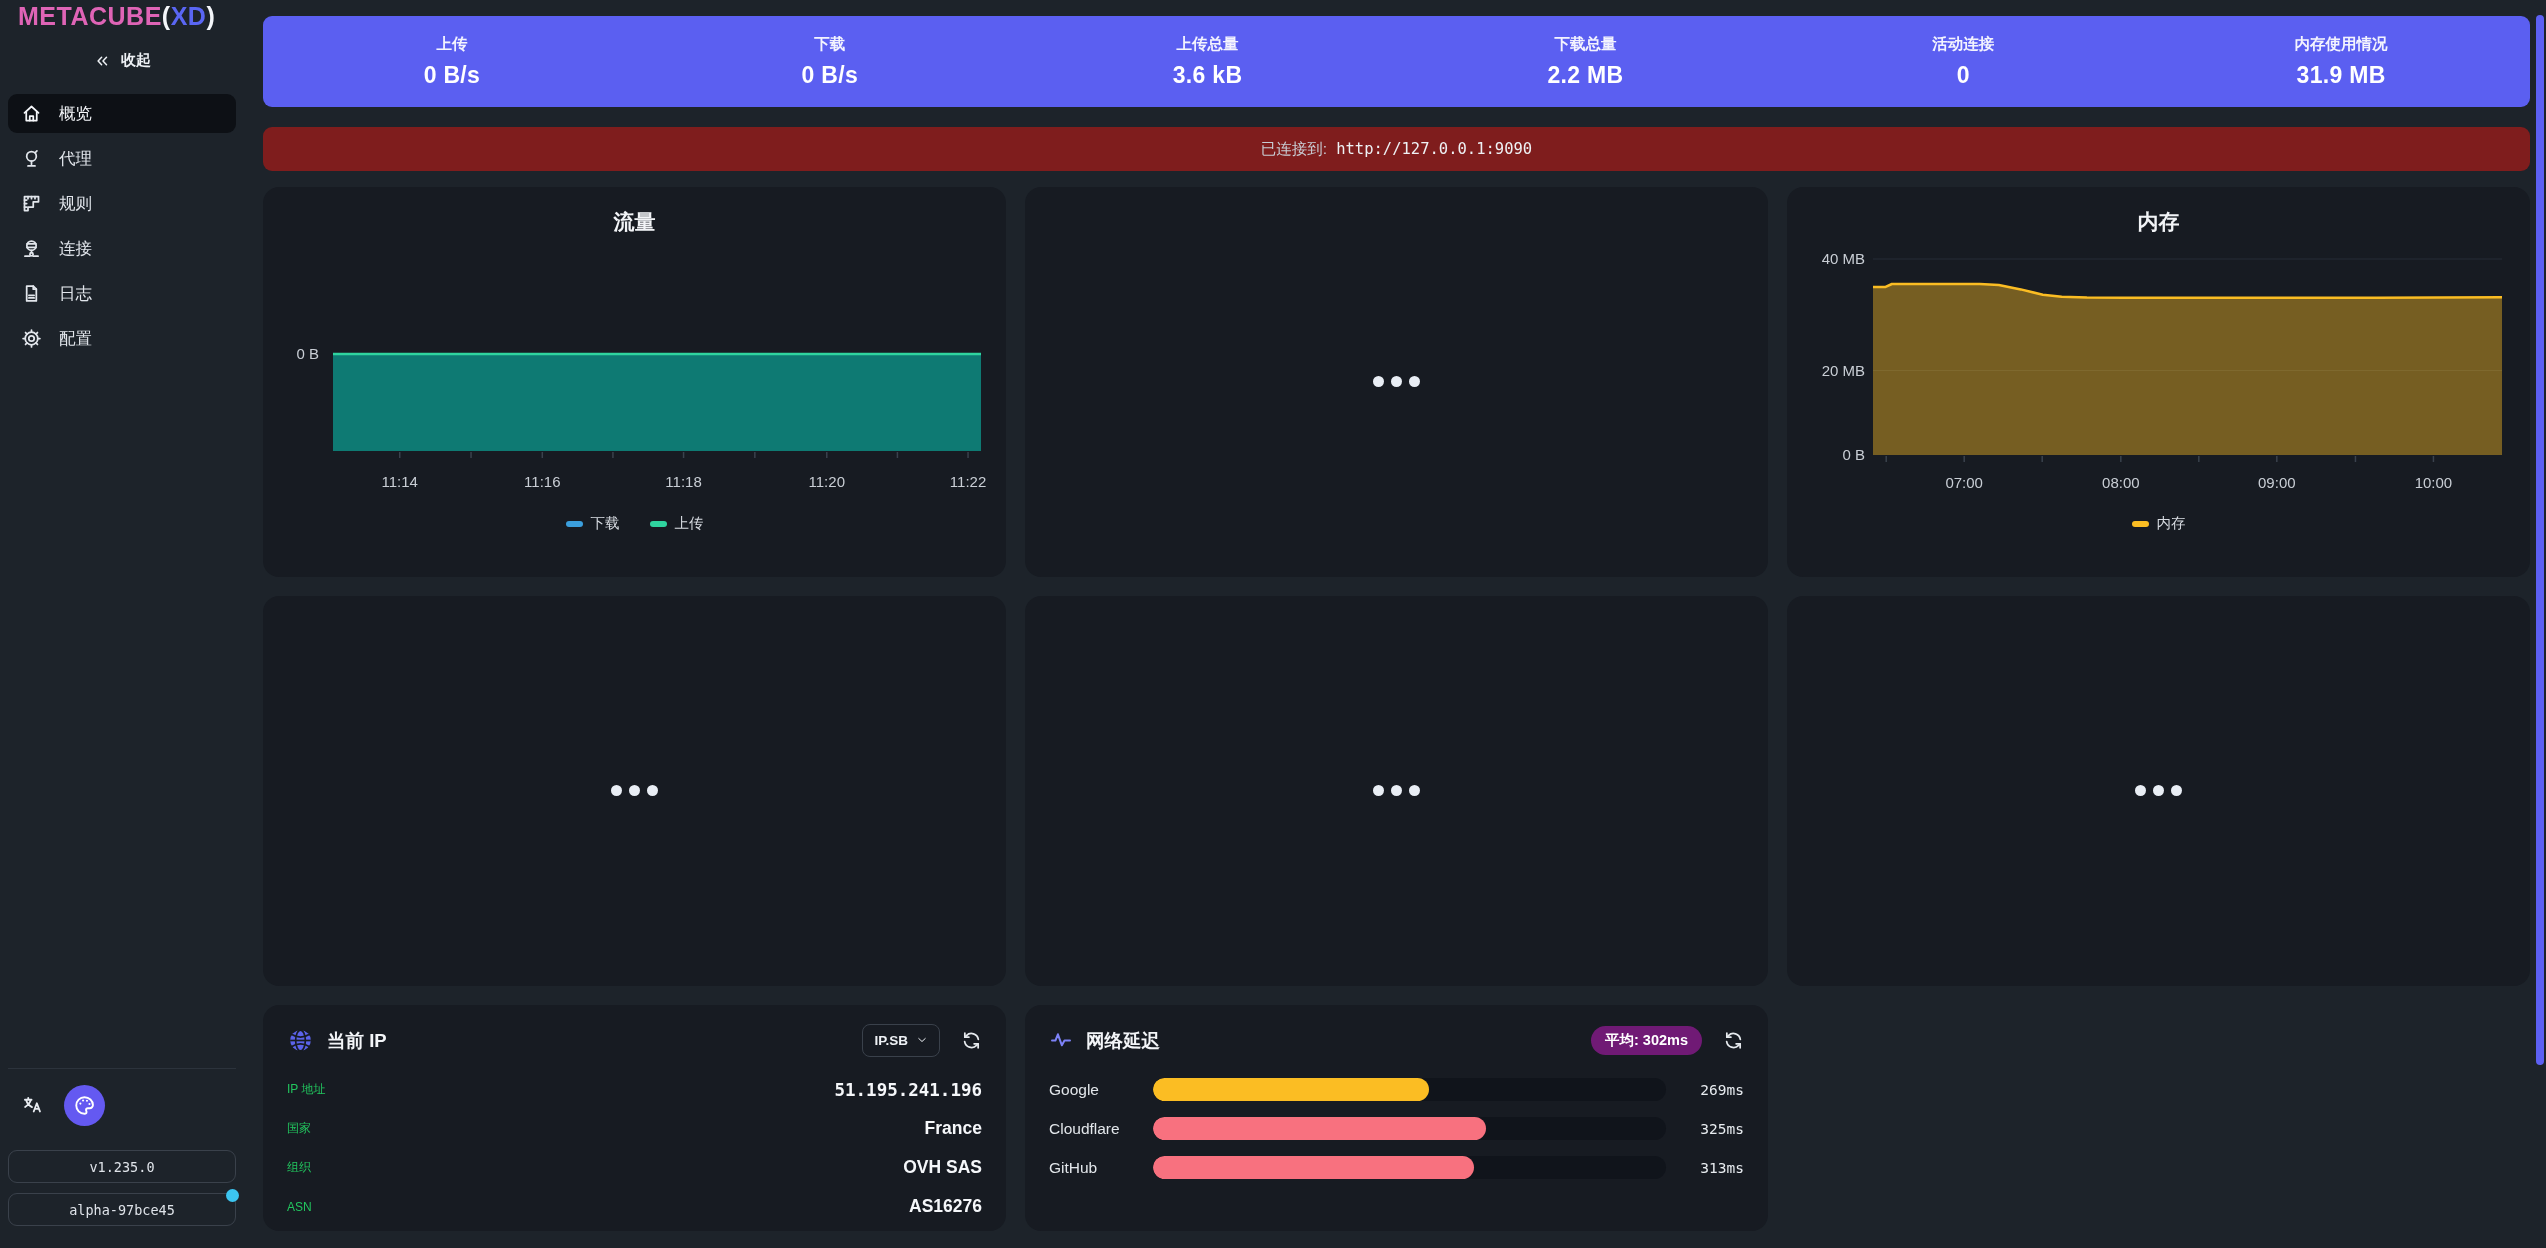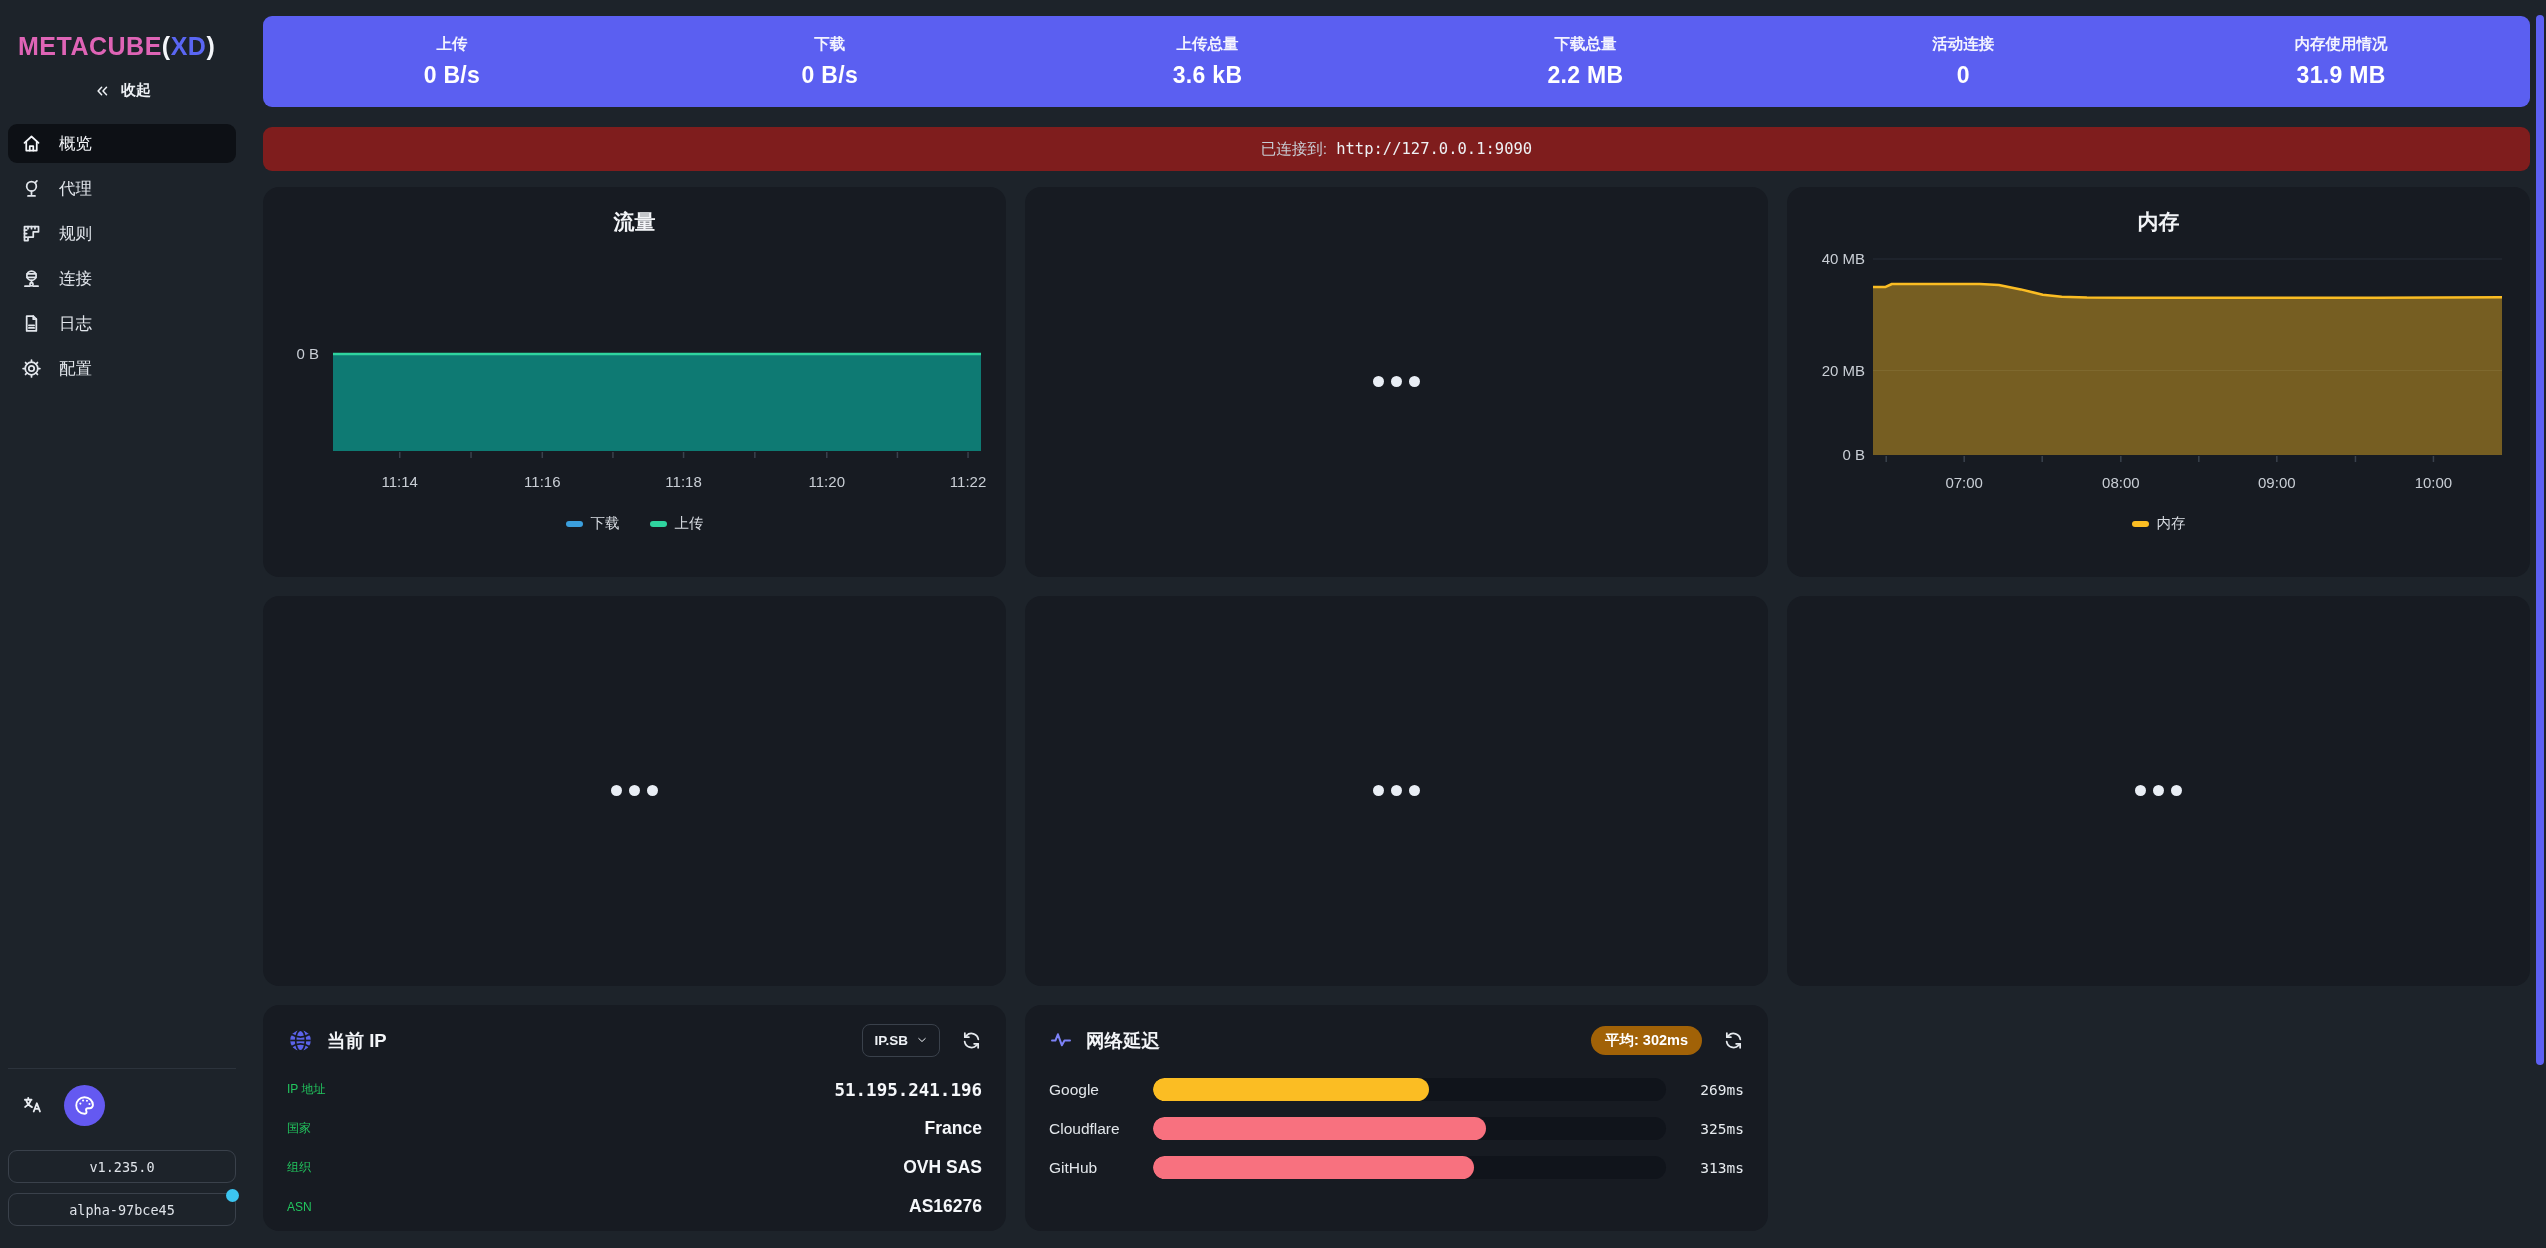--- a/index.html
+++ b/index.html
@@ -1,19 +1,19 @@
 <!DOCTYPE html>
 <html><head>
 <meta charset="utf-8">
 <style>
   html,body{margin:0;padding:0;background:#1d232a;}
   body{width:2546px;height:1248px;overflow:hidden;font-family:"Liberation Sans","DejaVu Sans",sans-serif;color:#e8ebf0;position:relative;}
   .app{display:flex;width:100%;height:100%;}
   
-  .sidebar{width:244px;flex:none;display:flex;flex-direction:column;padding:32px 8px 12px 8px;box-sizing:border-box;}
+  .sidebar{width:244px;flex:none;display:flex;flex-direction:column;padding:2px 8px 12px 8px;box-sizing:border-box;}
   .logo{font-size:25px;font-weight:800;padding-left:10px;letter-spacing:.5px;white-space:nowrap;}
   .logo .brand{color:#df64b6;}
   .logo .paren{color:#f4f6fa;}
   .logo .accent{color:#5a66f3;}
   .collapse-btn{display:flex;justify-content:center;align-items:center;gap:10px;margin:20px 0 24px 0;font-weight:700;font-size:15px;color:#eef1f5;cursor:pointer;text-align:right;}
   .nav{display:flex;flex-direction:column;}
   .nav-item{display:flex;align-items:center;gap:17px;height:39px;border-radius:9px;padding:0 13px;margin-bottom:6px;font-size:16.5px;color:#e2e6ec;cursor:pointer;}
   .nav-item.active{background:#0d1015;color:#f5f7fa;}
   .icon{display:inline-flex;align-items:center;justify-content:center;line-height:0;}
   .icon svg{display:block;}
@@ -42,21 +42,21 @@
   .sw{width:17px;height:6px;border-radius:3px;display:inline-block;}
   .dots-card{display:flex;align-items:center;justify-content:center;}
   .dots span{width:11px;height:11px;border-radius:50%;background:#e9eef5;display:inline-block;margin:0 3.5px;}
   
   .info-card{padding:16px 24px;}
   .card-header{display:flex;align-items:center;gap:13px;height:38px;}
   .card-title{font-size:18.5px;font-weight:800;color:#f3f5f8;}
   .spacer{flex:1;}
   .select-btn{display:flex;align-items:center;gap:8px;border:1px solid #3a414b;border-radius:8px;height:31px;padding:0 11px;font-size:13.5px;font-weight:700;color:#eef1f5;cursor:pointer;}
   .refresh-btn{color:#e6eaee;cursor:pointer;margin-left:8px;}
-  .badge{background:#a16207;color:#fff;height:29px;border-radius:15px;padding:0 14px;display:flex;align-items:center;font-size:14.5px;font-weight:600;}
+  .badge{background:#701a75;color:#fff;height:29px;border-radius:15px;padding:0 14px;display:flex;align-items:center;font-size:14.5px;font-weight:600;}
   .ip-rows{margin-top:11px;}
   .ip-row{display:flex;justify-content:space-between;align-items:center;height:39px;}
   .ip-label{font-size:12px;color:#22c55e;}
   .ip-value{font-size:17.5px;font-weight:700;color:#f5f7fa;}
   .ip-value.mono{font-family:"DejaVu Sans Mono","Liberation Mono",monospace;}
   .lat-rows{margin-top:11px;}
   .lat-row{display:grid;grid-template-columns:104px 1fr 78px;align-items:center;height:39px;}
   .lat-label{font-size:15.5px;color:#e2e6ea;}
   .lat-track{height:23px;background:#10141b;border-radius:12px;overflow:hidden;}
   .lat-fill{height:100%;border-radius:12px;}

